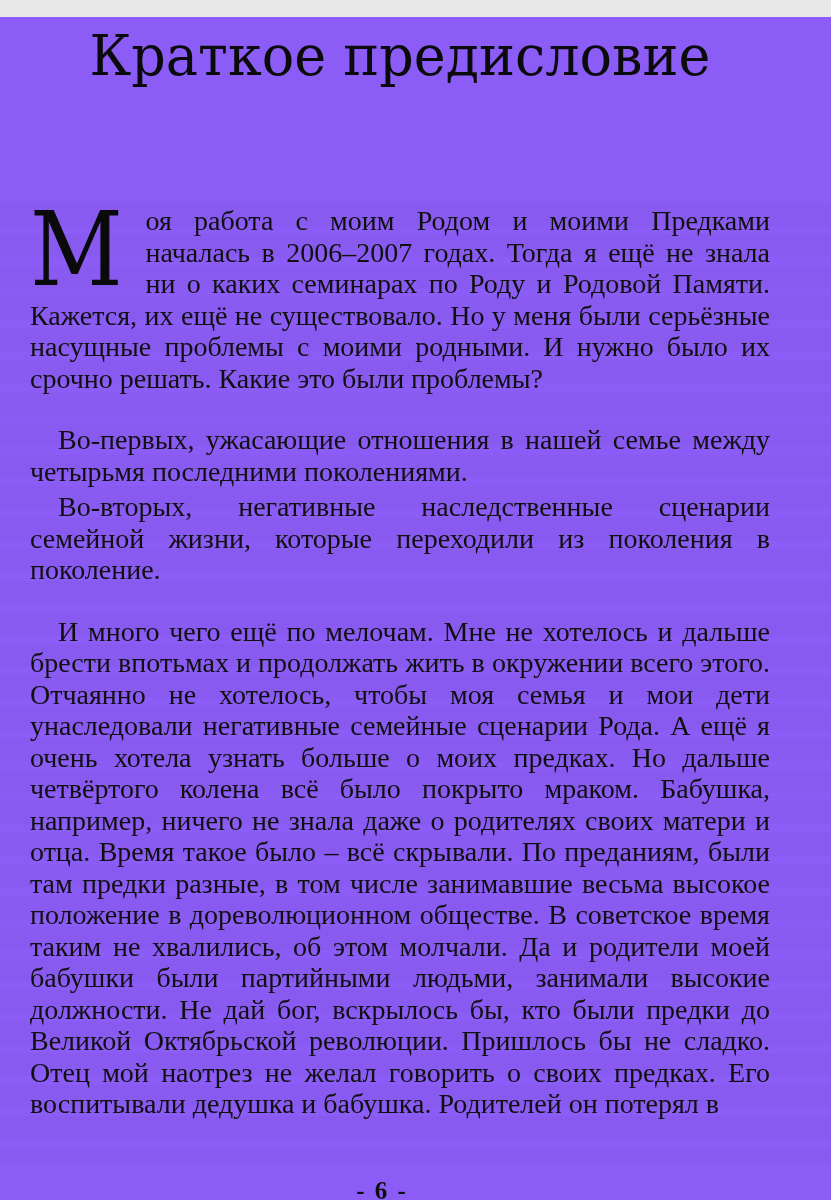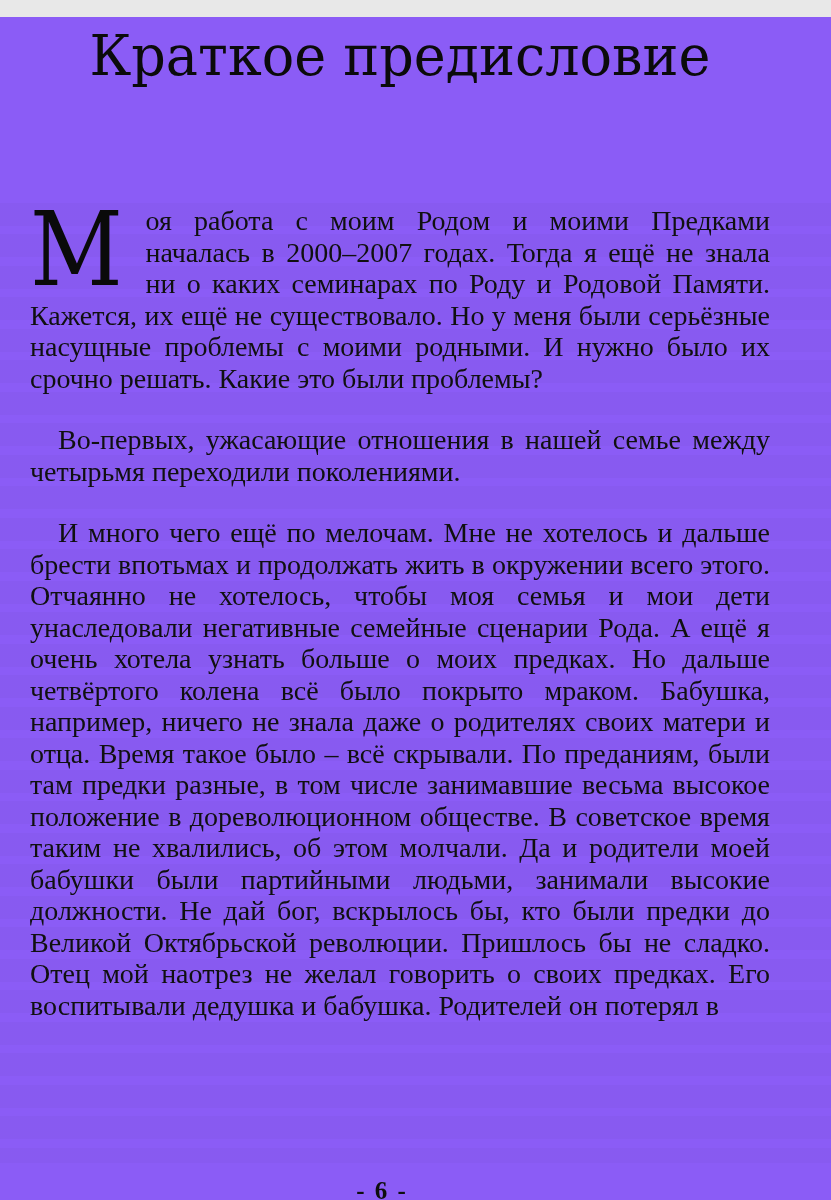--- a/index.html
+++ b/index.html
@@ -96,22 +96,23 @@
 </head>
 <body>
 
 <div class="page">
   <div class="scan-bands"></div>
 
   <h1 class="title">Краткое предисловие</h1>
 
   <div class="body-text">
     <p class="para">
-      <span class="dropcap">М</span><span>оя работа с моим Родом и моими Предками началась в 2000–2007 годах. Тогда я ещё не знала ни о каких семинарах по Роду и Родовой Памяти. Кажется, их ещё не существовало. Но у меня были серьёзные насущные проблемы с моими родными. И нужно было их срочно решать. Какие это были проблемы?</span>
+      <span class="dropcap">М</span><span>оя работа с моим Родом и моими Предками началась в 2006–2007 годах. Тогда я ещё не знала ни о каких семинарах по Роду и Родовой Памяти. Кажется, их ещё не существовало. Но у меня были серьёзные насущные проблемы с моими родными. И нужно было их срочно решать. Какие это были проблемы?</span>
     </p>
-    <p class="para indent gap-large">Во-первых, ужасающие отношения в нашей семье между четырьмя переходили поколениями.</p>
+    <p class="para indent gap-large">Во-первых, ужасающие отношения в нашей семье между четырьмя последними поколениями.</p>
+    <p class="para indent gap-small">Во-вторых, негативные наследственные сценарии семейной жизни, которые переходили из поколения в поколение.</p>
     <p class="para indent gap-large">И много чего ещё по мелочам. Мне не хотелось и дальше брести впотьмах и продолжать жить в окружении всего этого. Отчаянно не хотелось, чтобы моя семья и мои дети унаследовали негативные семейные сценарии Рода. А ещё я очень хотела узнать больше о моих предках. Но дальше четвёртого колена всё было покрыто мраком. Бабушка, например, ничего не знала даже о родителях своих матери и отца. Время такое было – всё скрывали. По преданиям, были там предки разные, в том числе занимавшие весьма высокое положение в дореволюционном обществе. В советское время таким не хвалились, об этом молчали. Да и родители моей бабушки были партийными людьми, занимали высокие должности. Не дай бог, вскрылось бы, кто были предки до Великой Октябрьской революции. Пришлось бы не сладко. Отец мой наотрез не желал говорить о своих предках. Его воспитывали дедушка и бабушка. Родителей он потерял в</p>
   </div>
 
   <div class="footer">
     <span class="page-number">- 6 -</span>
   </div>
 </div>
 
 </body></html>

